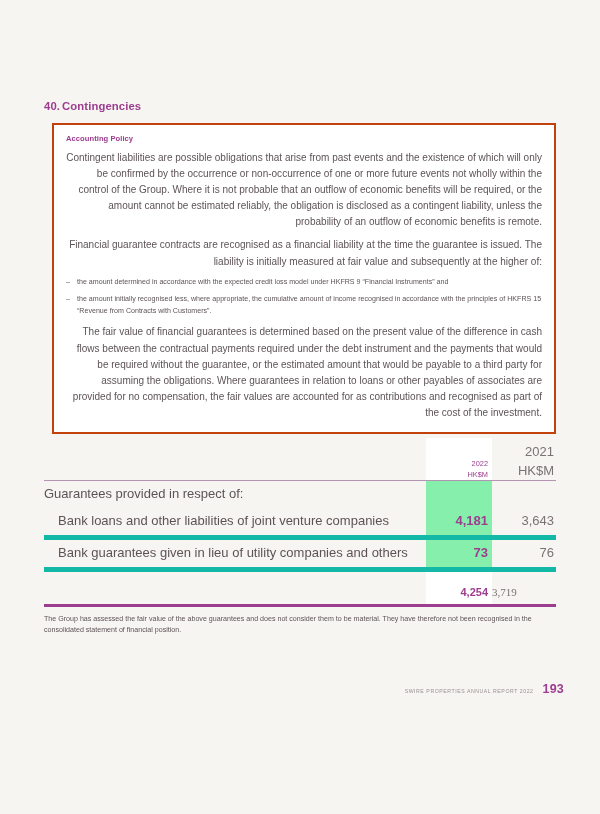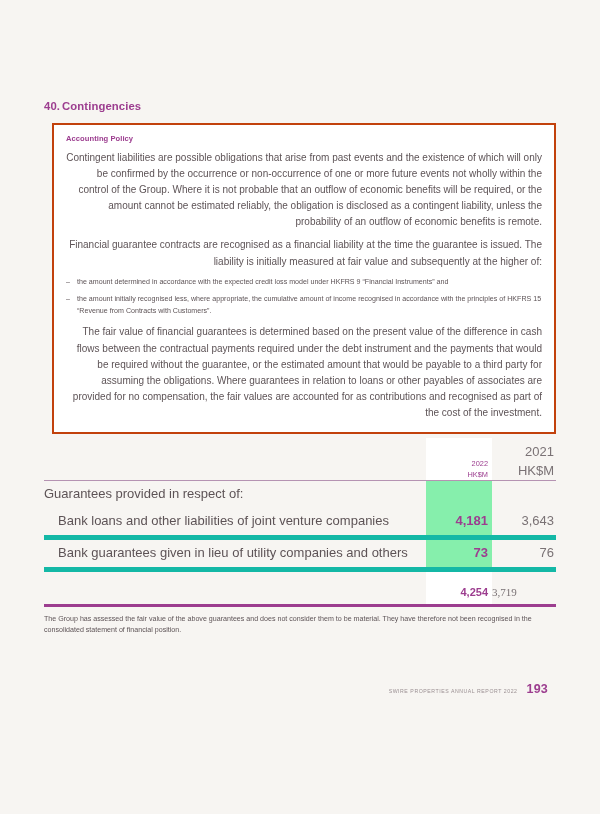--- a/index.html
+++ b/index.html
@@ -198,21 +198,21 @@
 
   .post-table-para {
     color: #5d5356;
     font-size: 7.1px;
     line-height: 1.62;
   }
 
   
   .footer {
     position: absolute;
-    right: 52px;
+    right: 36px;
     bottom: 22px;
     display: flex;
     align-items: baseline;
   }
   .footer-text {
     color: #9a8f92;
     font-size: 5.2px;
     letter-spacing: 0.55px;
     text-transform: uppercase;
     margin-right: 9px;

